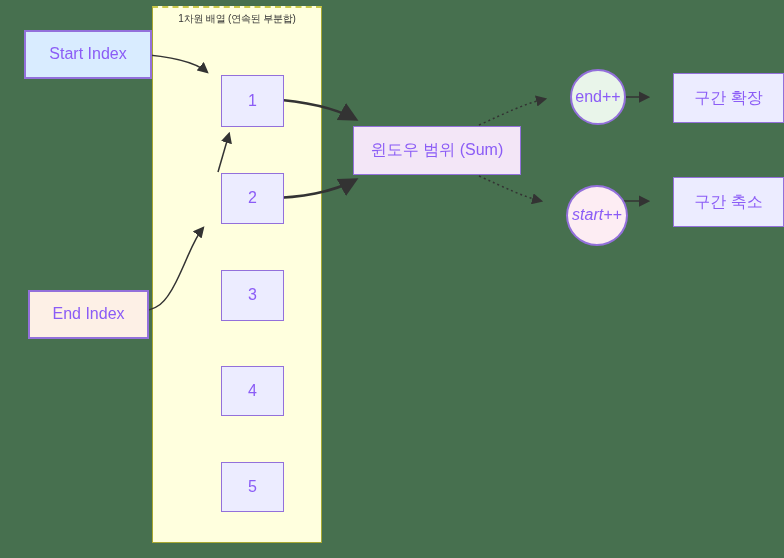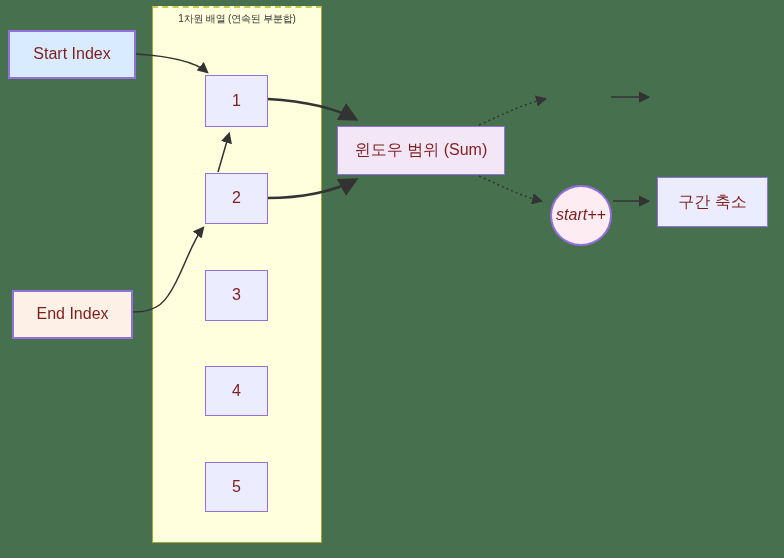--- a/index.html
+++ b/index.html
@@ -14,21 +14,21 @@
 
   
   svg.edges{position:absolute;left:0;top:0;pointer-events:none;}
   .edge{fill:none;stroke:#333;stroke-width:1.5px;}
   .edge--thick{stroke-width:2.6px;}
   .edge--dotted{stroke-dasharray:2 3;}
 
   
   .node{position:absolute;box-sizing:border-box;background:#ececff;border:1px solid #9370db;
         display:flex;align-items:center;justify-content:center;
-        font-size:16px;color:#7f1d1d;text-align:center;line-height:1.15;}
+        font-size:16px;color:#8b5cf6;text-align:center;line-height:1.15;margin-left:16px;}
   .node--outer{border-width:2px;}
   .node--circle{border-radius:50%;border-width:2px;}
 
   .n-start{left:8px;top:30px;width:128px;height:49px;background:#d9ecff;}
   .n-end{left:12px;top:290px;width:121px;height:49px;background:#fdf0e6;}
   .n-c1{left:205px;top:75px;width:63px;height:52px;}
   .n-c2{left:205px;top:173px;width:63px;height:51px;}
   .n-c3{left:205px;top:270px;width:63px;height:51px;}
   .n-c4{left:205px;top:366px;width:63px;height:50px;}
   .n-c5{left:205px;top:462px;width:63px;height:50px;}
@@ -69,18 +69,20 @@
   <div class="node node--outer n-end" style="background-color: rgb(253, 240, 230);">End Index</div>
 
   <div class="node n-c1" style="background-color: rgb(236, 236, 255);">1</div>
   <div class="node n-c2" style="background-color: rgb(236, 236, 255);">2</div>
   <div class="node n-c3" style="background-color: rgb(236, 236, 255);">3</div>
   <div class="node n-c4" style="background-color: rgb(236, 236, 255);">4</div>
   <div class="node n-c5" style="background-color: rgb(236, 236, 255);">5</div>
 
   <div class="node n-sum" style="background-color: rgb(243, 230, 247);">윈도우 범위 (Sum)</div>
 
+  <div class="node node--circle n-endpp" style="background-color: rgb(233, 245, 234);">end++</div>
 
   <div class="node node--circle n-startpp" style="background-color: rgb(253, 237, 243);">start++</div>
 
+  <div class="node n-expand" style="background-color: rgb(236, 236, 255);">구간 확장</div>
 
   <div class="node n-shrink" style="background-color: rgb(236, 236, 255);">구간 축소</div>
 </div>
 
 </body></html>

